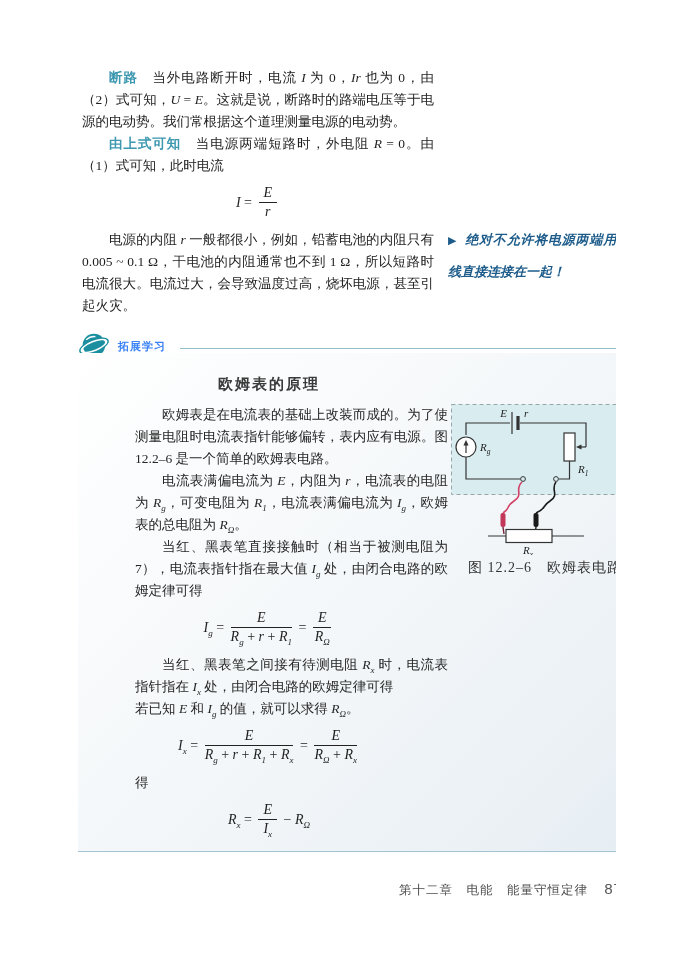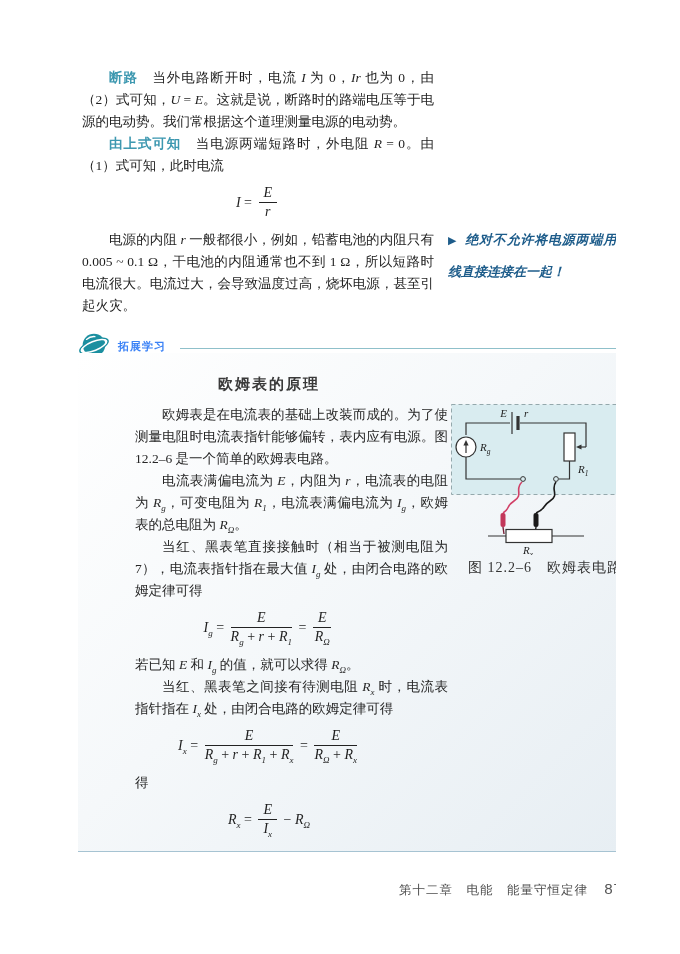--- a/index.html
+++ b/index.html
@@ -69,22 +69,22 @@
     <span class="rule"></span>
   </div>
 
   <div class="ext-box">
     <div class="ext-col">
       <h3 class="ext-title">欧姆表的原理</h3>
       <p class="para"><span>欧姆表是在电流表的基础上改装而成的。为了使测量电阻时电流表指针能够偏转，表内应有电源。图 12.2–6 是一个简单的欧姆表电路。</span></p>
       <p class="para"><span>电流表满偏电流为 </span><i>E</i><span>，内阻为 </span><i>r</i><span>，电流表的电阻为 </span><i>R<sub>g</sub></i><span>，可变电阻为 </span><i>R<sub>1</sub></i><span>，电流表满偏电流为 </span><i>I<sub>g</sub></i><span>，欧姆表的总电阻为 </span><i>R<sub>Ω</sub></i><span>。</span></p>
       <p class="para"><span>当红、黑表笔直接接触时（相当于被测电阻为 7），电流表指针指在最大值 </span><i>I<sub>g</sub></i><span> 处，由闭合电路的欧姆定律可得</span></p>
       <div class="formula-line"><span class="fseg"><i>I<sub>g</sub></i><span> = </span></span><span class="frac"><span class="num"><i>E</i></span><span class="den"><i>R<sub>g</sub></i><span> + </span><i>r</i><span> + </span><i>R<sub>1</sub></i></span></span><span class="fseg"><span> = </span></span><span class="frac"><span class="num"><i>E</i></span><span class="den"><i>R<sub>Ω</sub></i></span></span></div>
+      <p class="para"><span>当红、黑表笔之间接有待测电阻 </span><i>R<sub>x</sub></i><span> 时，电流表指针指在 </span><i>I<sub>x</sub></i><span> 处，由闭合电路的欧姆定律可得</span></p>
       <p class="para noindent"><span>若已知 </span><i>E</i><span> 和 </span><i>I<sub>g</sub></i><span> 的值，就可以求得 </span><i>R<sub>Ω</sub></i><span>。</span></p>
-      <p class="para"><span>当红、黑表笔之间接有待测电阻 </span><i>R<sub>x</sub></i><span> 时，电流表指针指在 </span><i>I<sub>x</sub></i><span> 处，由闭合电路的欧姆定律可得</span></p>
       <div class="formula-line"><span class="fseg"><i>I<sub>x</sub></i><span> = </span></span><span class="frac"><span class="num"><i>E</i></span><span class="den"><i>R<sub>g</sub></i><span> + </span><i>r</i><span> + </span><i>R<sub>1</sub></i><span> + </span><i>R<sub>x</sub></i></span></span><span class="fseg"><span> = </span></span><span class="frac"><span class="num"><i>E</i></span><span class="den"><i>R<sub>Ω</sub></i><span> + </span><i>R<sub>x</sub></i></span></span></div>
       <p class="para noindent"><span>得</span></p>
       <div class="formula-line"><span class="fseg"><i>R<sub>x</sub></i><span> = </span></span><span class="frac"><span class="num"><i>E</i></span><span class="den"><i>I<sub>x</sub></i></span></span><span class="fseg"><span> − </span><i>R<sub>Ω</sub></i></span></div>
     </div>
 
     <div class="figure">
       <svg width="172" height="152" viewBox="0 0 172 152">
 
         <rect x="1.5" y="1.5" width="166" height="90" fill="#d9ecf0" stroke="#94a8ac" stroke-width="1" stroke-dasharray="4,3"></rect>
 

